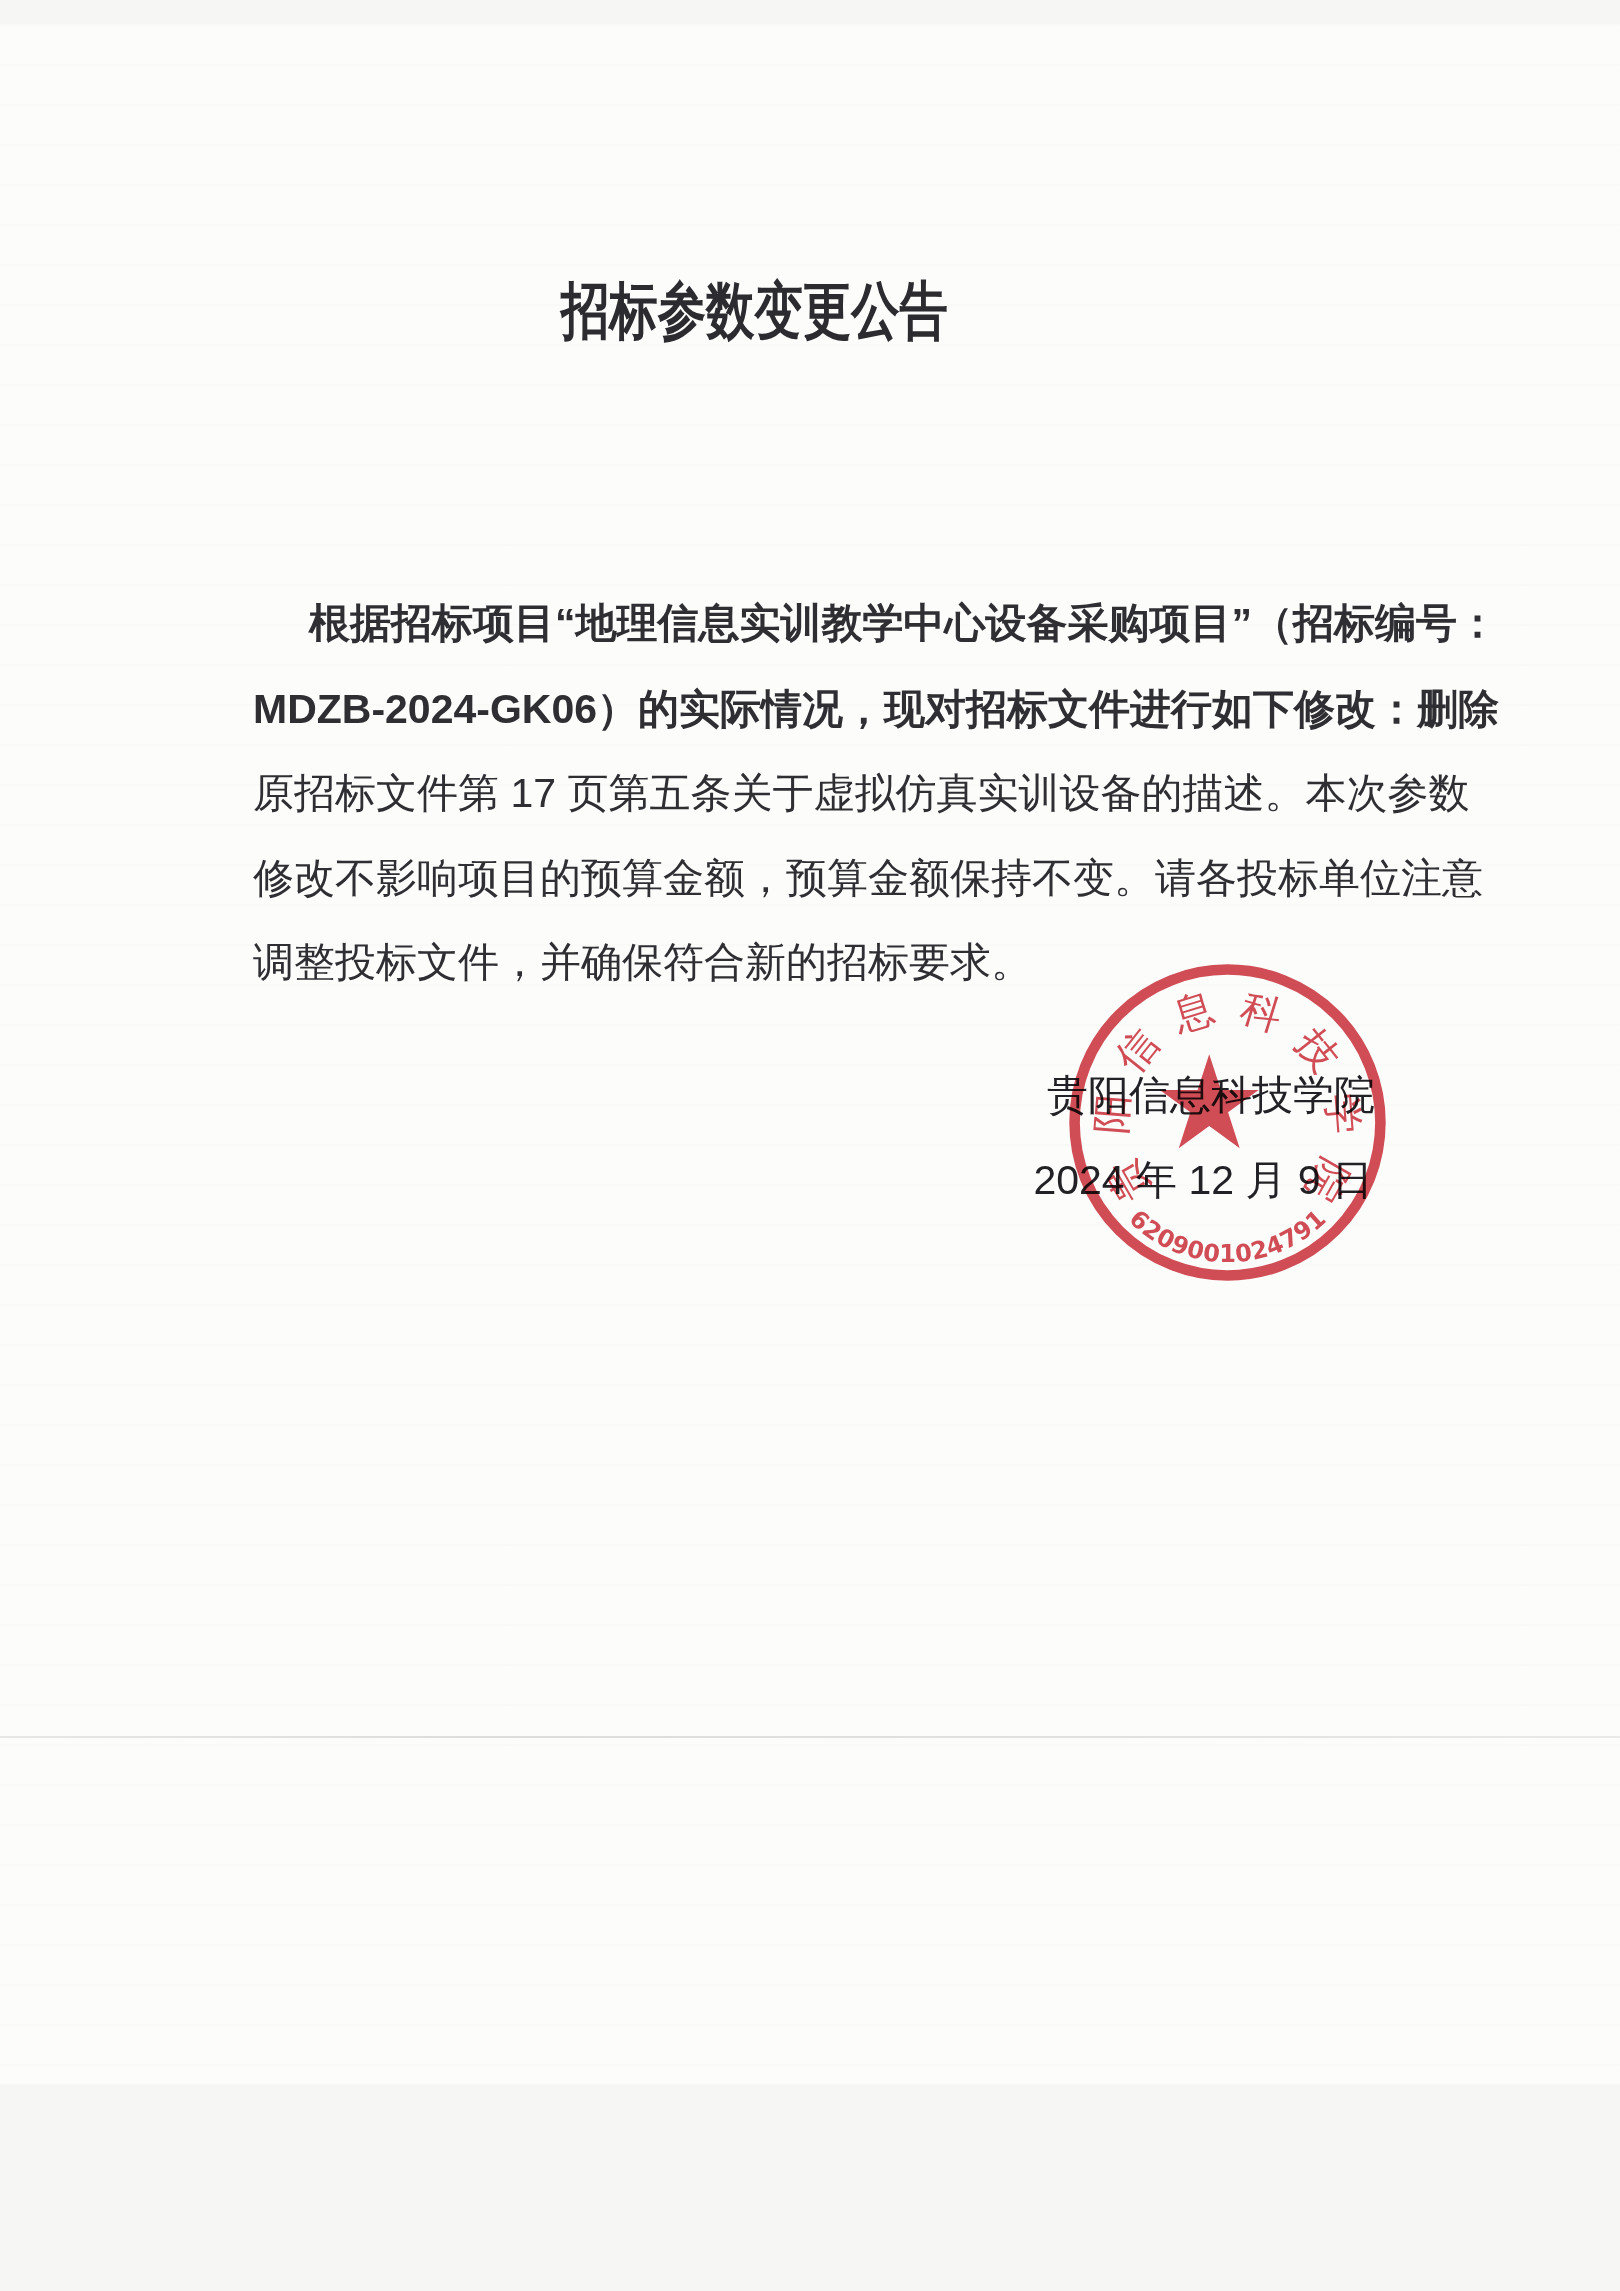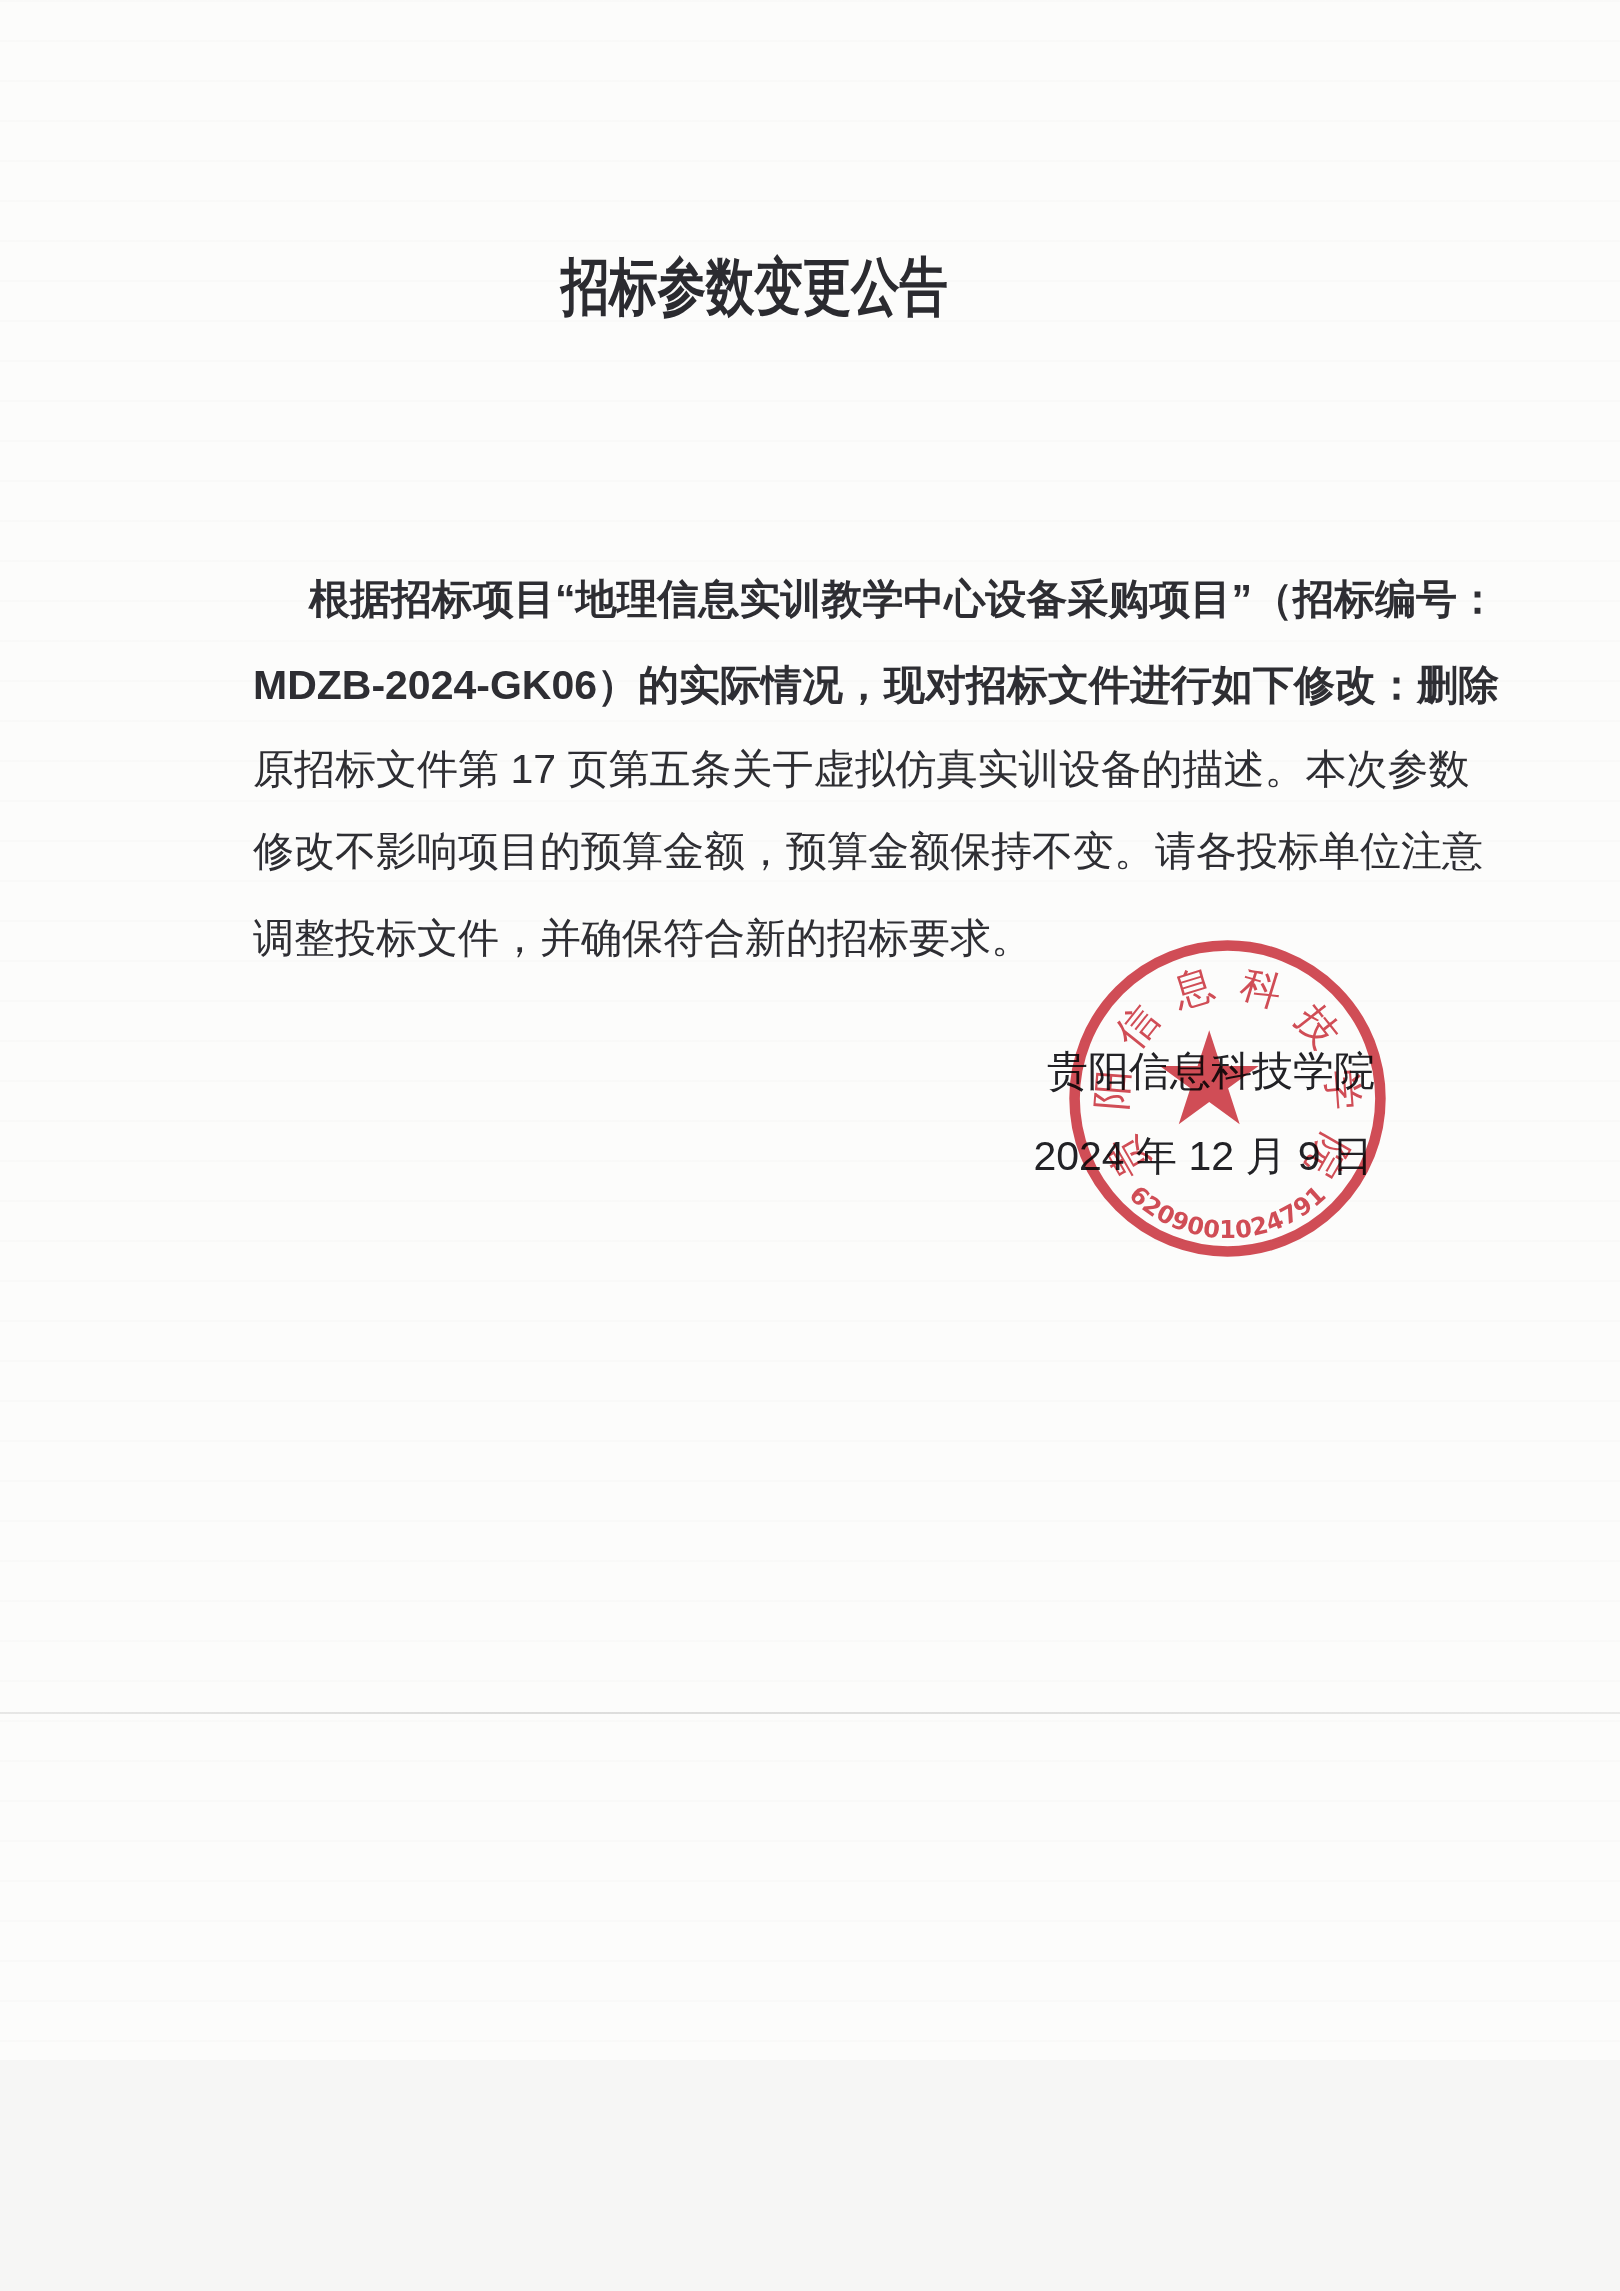--- a/index.html
+++ b/index.html
@@ -9,20 +9,21 @@
     font-family:"Liberation Sans", sans-serif;
     overflow:hidden;
   }
   .page{
     position:relative;
     width:1620px;height:2060px;
     background:#fcfcfb;
     background-image:repeating-linear-gradient(180deg,
       rgba(0,0,0,0.012) 0px, rgba(0,0,0,0.012) 2px,
       rgba(0,0,0,0) 2px, rgba(0,0,0,0) 40px);
+    margin-top:24px;
   }
   .doc-title{
     position:absolute;
     left:561px; top:253px;
     font-family:"Liberation Serif", serif;
     font-weight:bold;
     font-size:62px;
     line-height:69px;
     color:#2b2b30;
     transform:scaleX(0.78);
@@ -47,21 +48,21 @@
     text-align:justify;
     text-align-last:justify;
     text-justify:inter-character;
     white-space:nowrap;
   }
   .body-line.indent{ padding-left:56px; width:1069px;font-weight:bold; }
   .body-line.last{ text-align-last:left; white-space:normal; }
   .l1{ top:574px; }
   .l2{ top:660px;font-weight:bold; }
   .l3{ top:744px; }
-  .l4{ top:829px;font-family:Liberation Mono, monospace; }
+  .l4{ top:829px; }
   .l5{ top:913px; }
   .signature{
     position:absolute;
     right:245px; top:1047px;
     font-size:41px; line-height:49px;
     color:#222226;
     white-space:nowrap;
   }
   .doc-date{
     position:absolute;

